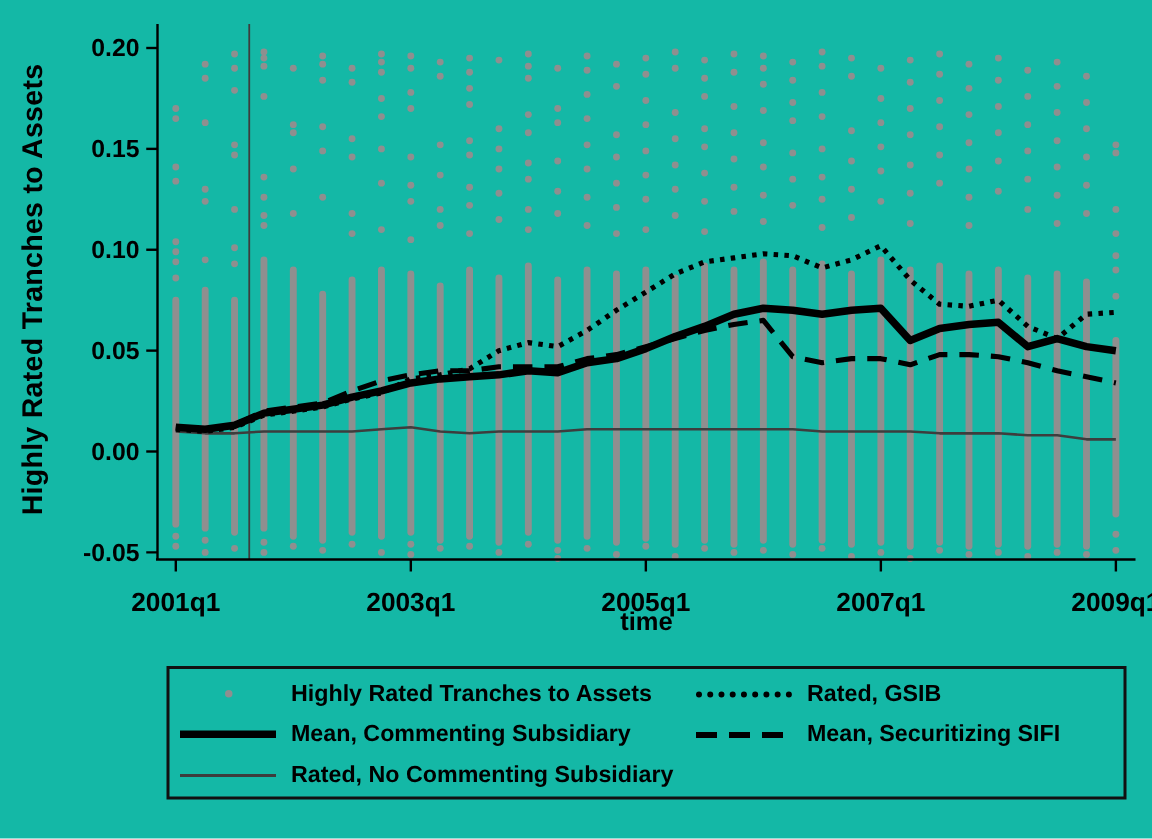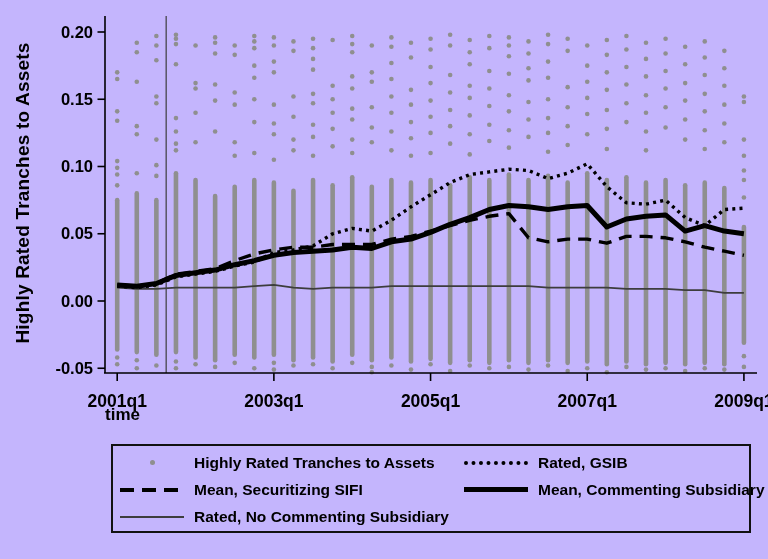--- a/index.html
+++ b/index.html
@@ -1,21 +1,21 @@
 <!DOCTYPE html>
 <html><head>
 <meta charset="utf-8">
 <style>
   html,body{margin:0;padding:0;background:#ffffff;}
-  #stage{position:relative;width:768px;height:559px;background:#c4b5fd;overflow:hidden;
+  #stage{position:relative;width:768px;height:559px;background:#14b8a6;overflow:hidden;
          font-family:"Liberation Sans", sans-serif;color:#000;}
   #plot-svg{position:absolute;left:0;top:0;}
   #y-axis-title{position:absolute;left:-177px;top:182px;width:400px;text-align:center;
         transform:rotate(-90deg);font-size:19px;font-weight:700;letter-spacing:0.2px;}
-  #x-axis-title{position:absolute;left:105px;top:405px;width:652px;
+  #x-axis-title{position:absolute;left:105px;top:405px;width:652px;text-align:center;
         font-size:17px;font-weight:700;}
   #legend{position:absolute;left:111px;top:444px;width:636px;height:82px;
         border:2px solid #111;display:grid;grid-template-columns:344px 1fr;
         grid-auto-rows:27px;padding-top:3px;align-items:center;}
   .lg-cell{display:flex;align-items:center;height:27px;}
   .sym{width:64px;margin:0 10px 0 7px;flex:none;display:flex;align-items:center;justify-content:center;}
   .sym-dot-inner{width:5px;height:5px;border-radius:50%;background:#8f8f8f;}
   .sym-line{width:64px;height:0;}
   .sym-dotted{border-top:4px dotted #000;}
   .sym-dashed{height:4px;background:repeating-linear-gradient(90deg,#000 0 14px,transparent 14px 22px);}
@@ -373,25 +373,25 @@
       <span class="sym">
           <span class="sym-dot-inner"></span>
         </span>
       <span class="lg-label">Highly Rated Tranches to Assets</span>
     </div>
     <div class="lg-cell">
       <span class="sym sym-line sym-dotted"></span>
       <span class="lg-label">Rated, GSIB</span>
     </div>
     <div class="lg-cell">
+      <span class="sym sym-thick"></span>
+      <span class="lg-label">Mean, Commenting Subsidiary</span>
+    </div>
+    <div class="lg-cell">
       <span class="sym sym-dashed"></span>
       <span class="lg-label">Mean, Securitizing SIFI</span>
     </div>
     <div class="lg-cell">
-      <span class="sym sym-thick"></span>
-      <span class="lg-label">Mean, Commenting Subsidiary</span>
-    </div>
-    <div class="lg-cell">
       <span class="sym sym-thin"></span>
       <span class="lg-label">Rated, No Commenting Subsidiary</span>
     </div>
   </div>
 </div>
 
 </body></html>

